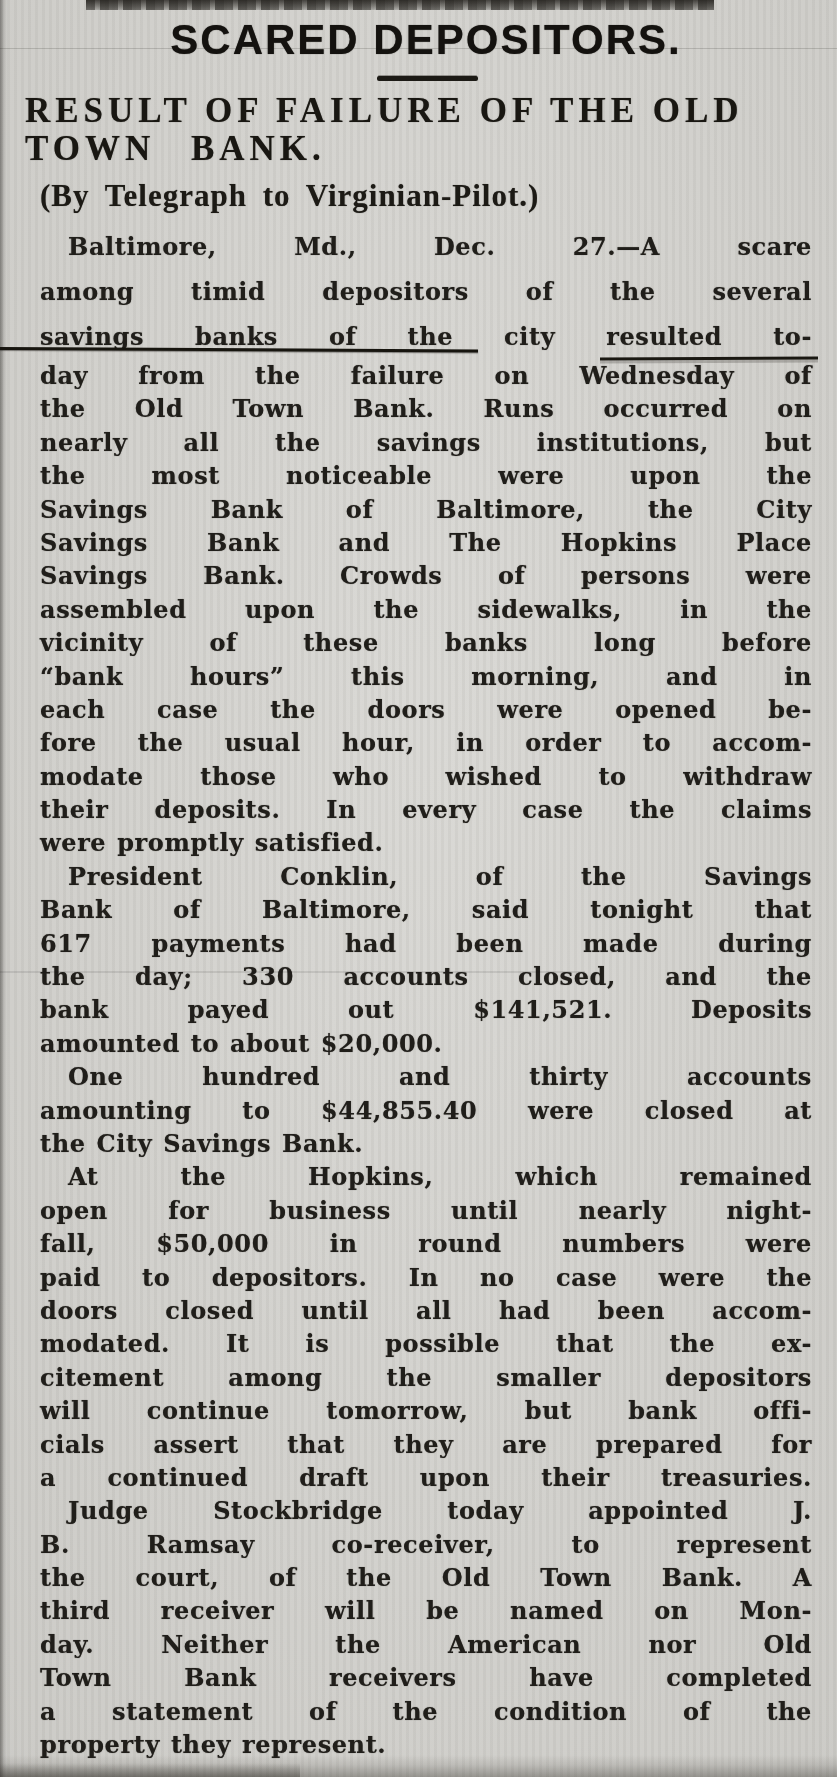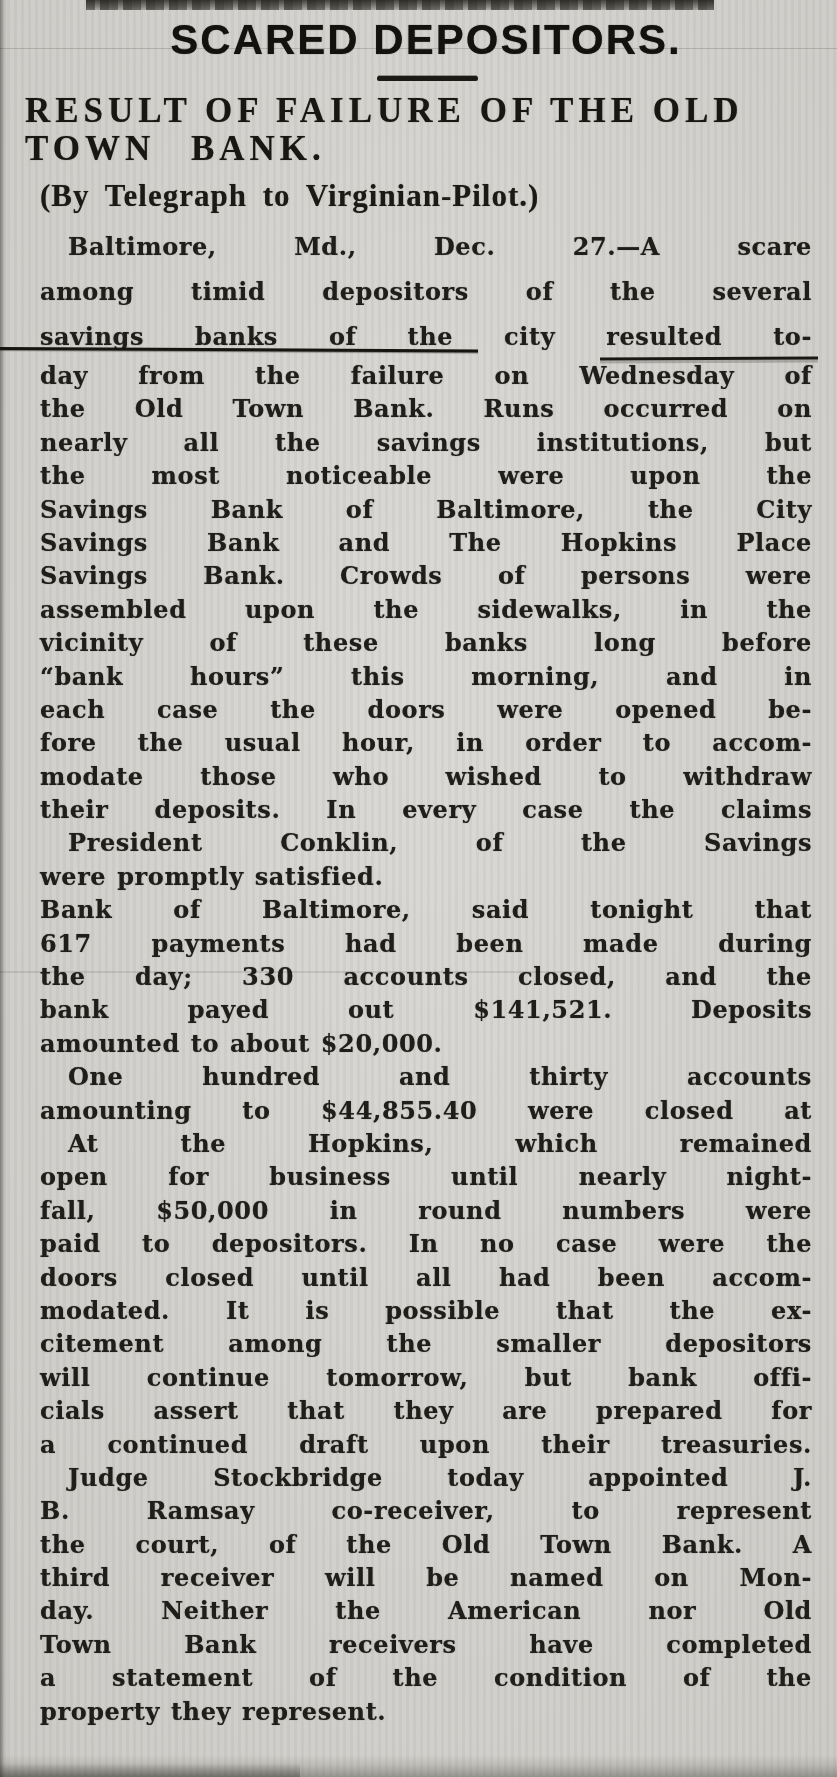--- a/index.html
+++ b/index.html
@@ -122,29 +122,30 @@
       <div class="line">Savings Bank of Baltimore, the City</div>
       <div class="line">Savings Bank and The Hopkins Place</div>
       <div class="line">Savings Bank. Crowds of persons were</div>
       <div class="line">assembled upon the sidewalks, in the</div>
       <div class="line">vicinity of these banks long before</div>
       <div class="line">“bank hours” this morning, and in</div>
       <div class="line">each case the doors were opened be-</div>
       <div class="line">fore the usual hour, in order to accom-</div>
       <div class="line">modate those who wished to withdraw</div>
       <div class="line">their deposits. In every case the claims</div>
+      <div class="line p-end">were promptly satisfied.</div>
       <div class="line p-start">President Conklin, of the Savings</div>
-      <div class="line p-end">were promptly satisfied.</div>
       <div class="line">Bank of Baltimore, said tonight that</div>
       <div class="line">617 payments had been made during</div>
       <div class="line">the day; 330 accounts closed, and the</div>
       <div class="line">bank payed out $141,521. Deposits</div>
       <div class="line p-end">amounted to about $20,000.</div>
       <div class="line p-start">One hundred and thirty accounts</div>
       <div class="line">amounting to $44,855.40 were closed at</div>
+      <div class="line p-end">the City Savings Bank.</div>
       <div class="line p-start">At the Hopkins, which remained</div>
       <div class="line">open for business until nearly night-</div>
       <div class="line">fall, $50,000 in round numbers were</div>
       <div class="line">paid to depositors. In no case were the</div>
       <div class="line">doors closed until all had been accom-</div>
       <div class="line">modated. It is possible that the ex-</div>
       <div class="line">citement among the smaller depositors</div>
       <div class="line">will continue tomorrow, but bank offi-</div>
       <div class="line">cials assert that they are prepared for</div>
       <div class="line">a continued draft upon their treasuries.</div>

